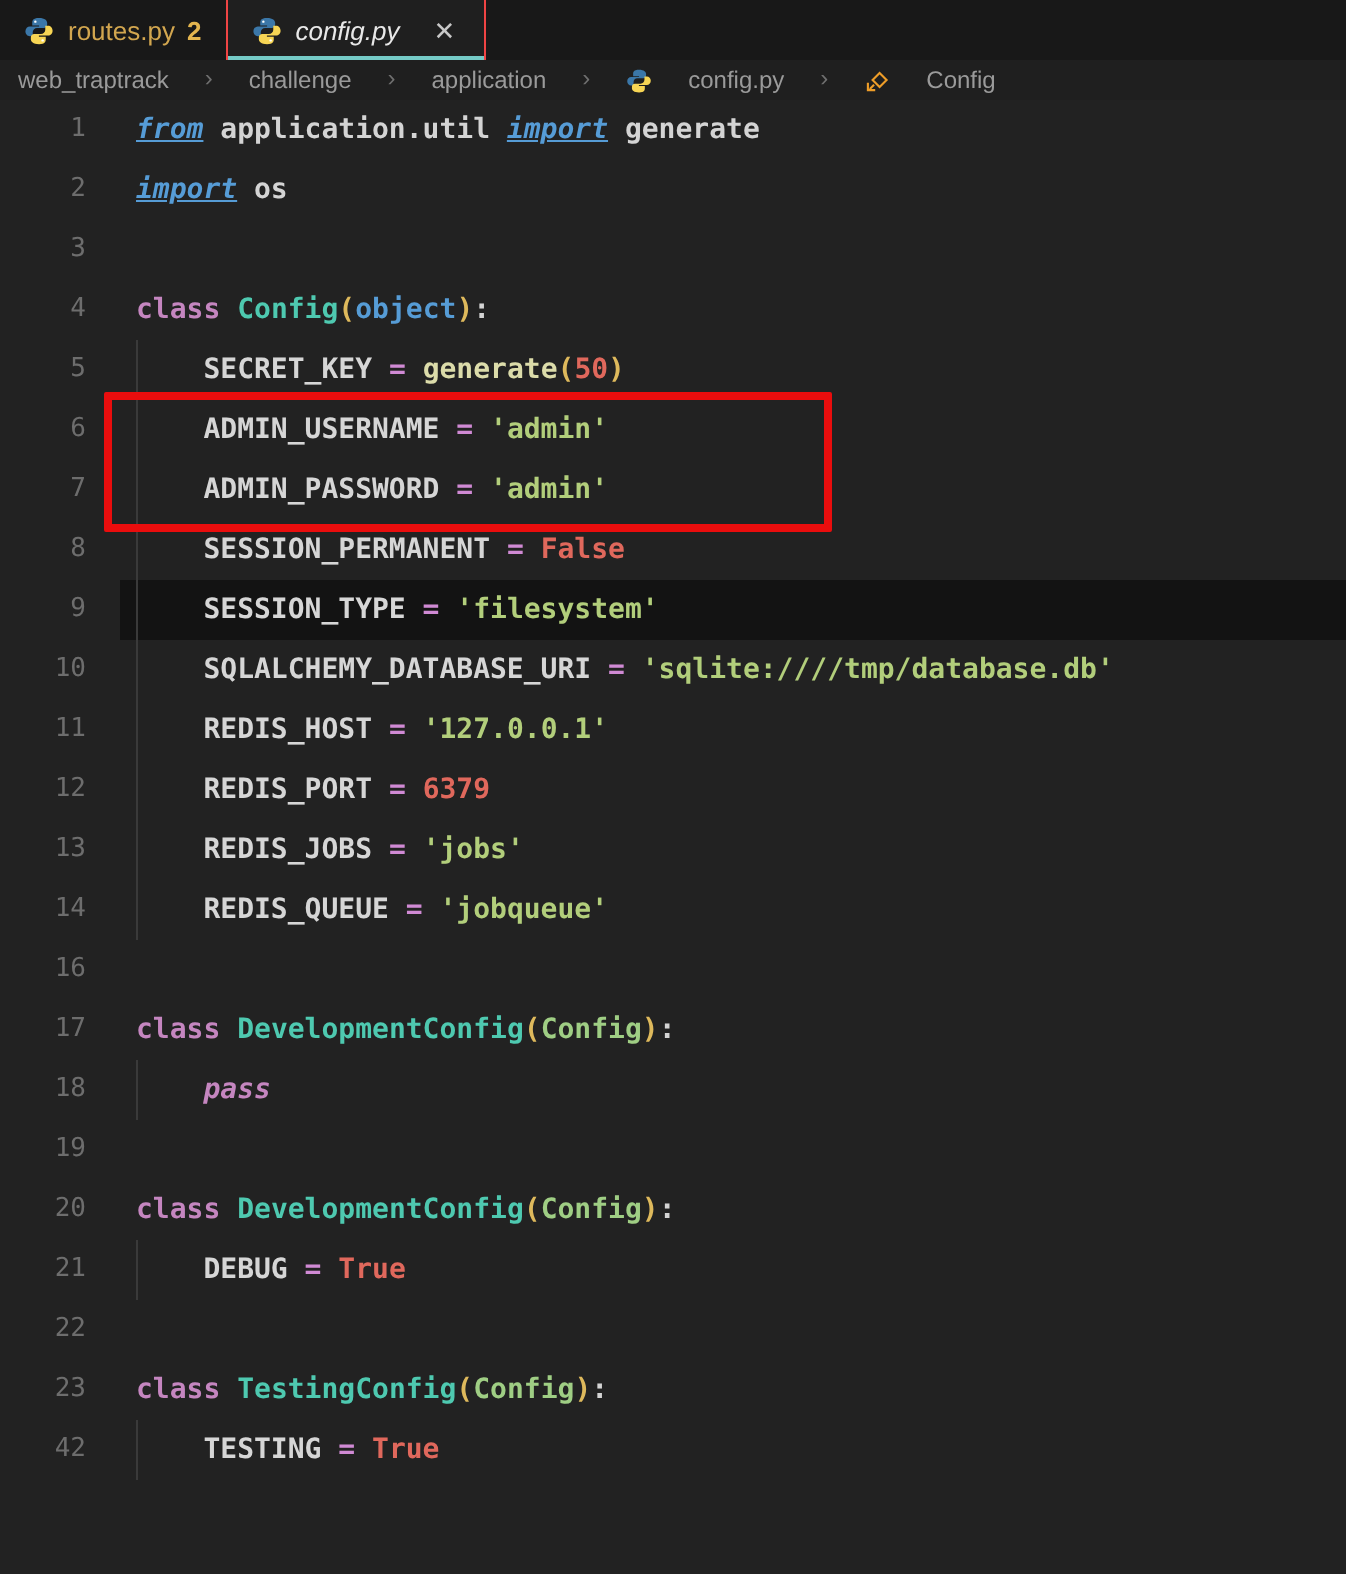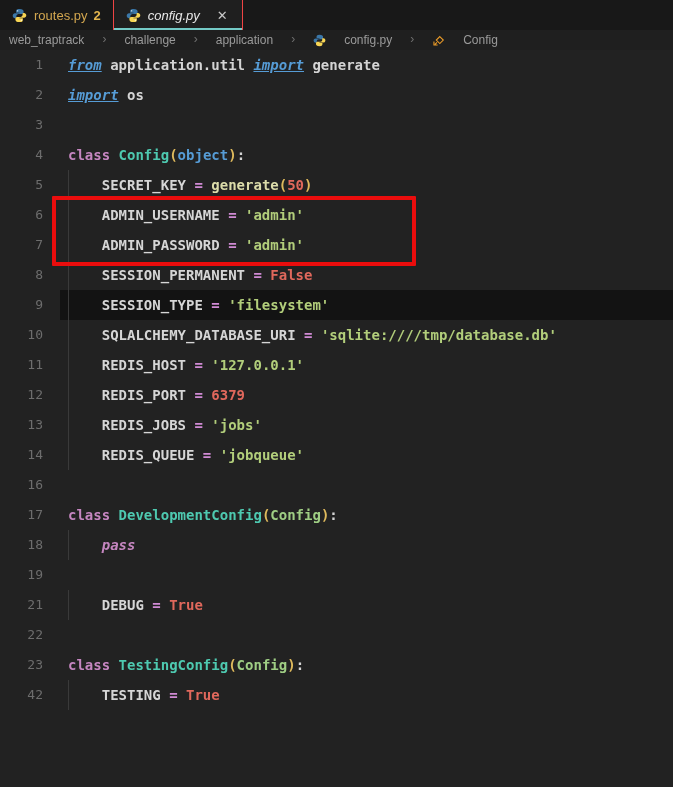--- a/index.html
+++ b/index.html
@@ -180,20 +180,24 @@
         </div>
         <div class="line">
           <div class="ln">18</div>
           <div class="lc g"><span class="tk-kwp">    pass</span></div>
         </div>
         <div class="line">
           <div class="ln">19</div>
           <div class="lc"></div>
         </div>
         <div class="line">
+          <div class="ln">20</div>
+          <div class="lc"><span class="tk-kw">class</span><span class="tk-cls"> DevelopmentConfig</span><span class="tk-br">(</span><span class="tk-clsr">Config</span><span class="tk-br">)</span><span class="tk-pun">:</span></div>
+        </div>
+        <div class="line">
           <div class="ln">21</div>
           <div class="lc g"><span class="tk-var">    DEBUG</span><span class="tk-op"> = </span><span class="tk-num">True</span></div>
         </div>
         <div class="line">
           <div class="ln">22</div>
           <div class="lc"></div>
         </div>
         <div class="line">
           <div class="ln">23</div>
           <div class="lc"><span class="tk-kw">class</span><span class="tk-cls"> TestingConfig</span><span class="tk-br">(</span><span class="tk-clsr">Config</span><span class="tk-br">)</span><span class="tk-pun">:</span></div>

